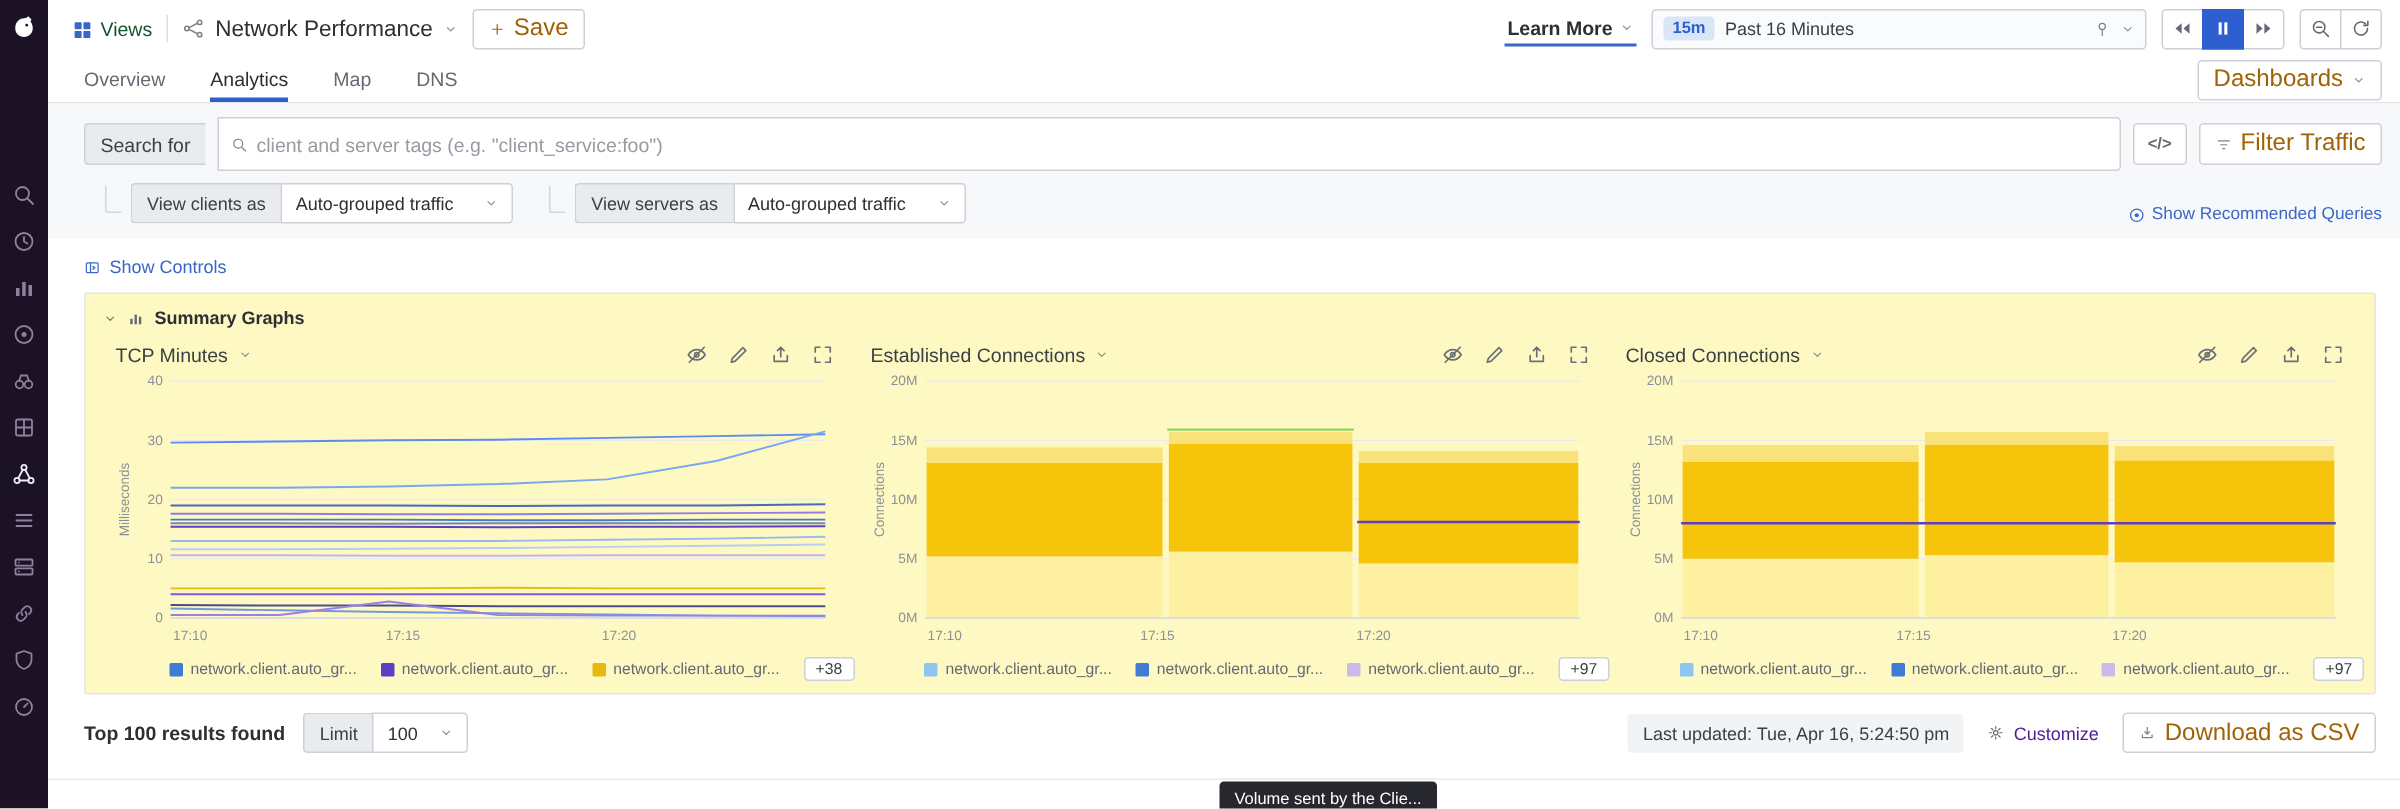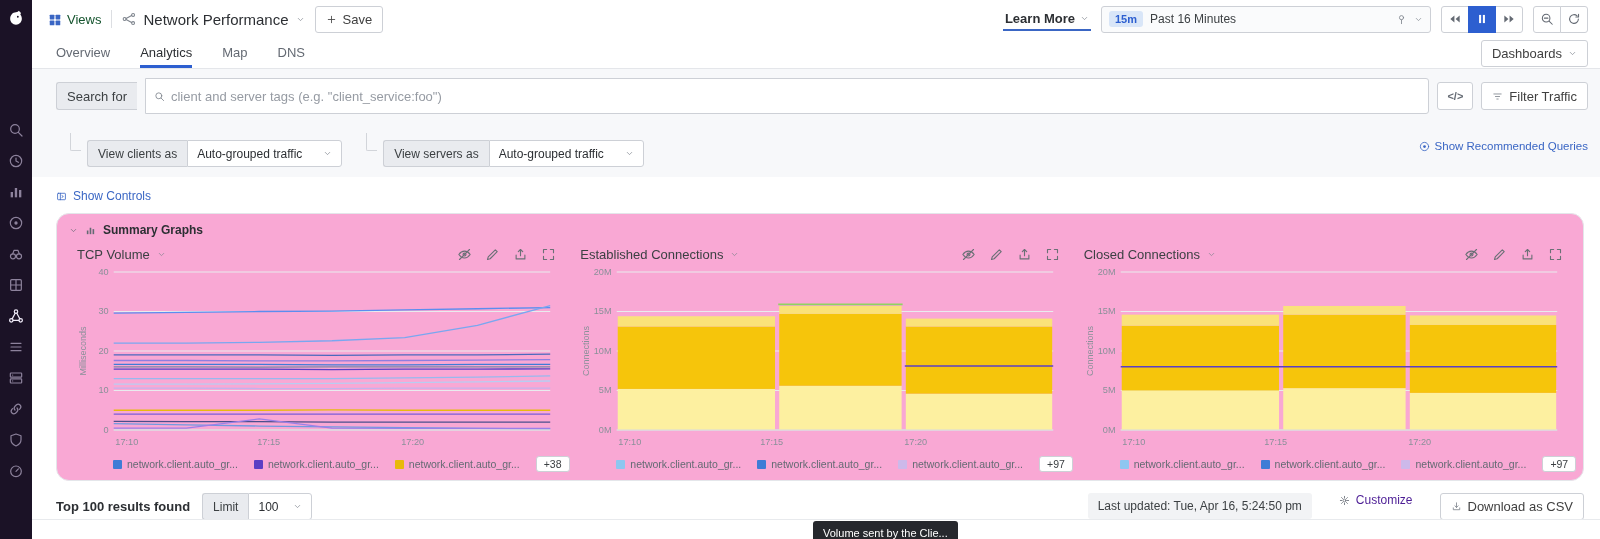--- a/index.html
+++ b/index.html
@@ -13,21 +13,21 @@
   .side-icon{width:16px;height:16px;color:#8d829c;cursor:pointer}
   .side-icon.active{color:#efeaf7}
   .side-icon svg{width:16px;height:16px;display:block}
   
   .ic{display:inline-flex;width:14px;height:14px;flex-shrink:0}
   .ic svg{width:100%;height:100%;display:block}
   .ic.sm{width:11px;height:11px}
   .ic.xs{width:9px;height:9px}
   .ic.blue{color:#3a66c4}
   .ic.gray{color:#7d838c}
-  .btn{display:inline-flex;align-items:center;gap:6px;height:27px;padding:0 10px;border:1px solid #cdd0d6;border-radius:3px;background:#fff;font-size:13px;color:#404040;cursor:pointer;font-family:inherit;white-space:nowrap}
+  .btn{display:inline-flex;align-items:center;gap:6px;height:27px;padding:0 10px;border:1px solid #cdd0d6;border-radius:3px;background:#fff;font-size:16px;color:#a16207;cursor:pointer;font-family:inherit;white-space:nowrap}
   .icon-btn{width:28px;height:27px;border:1px solid #cdd0d6;background:#fff;display:inline-flex;align-items:center;justify-content:center;color:#646a73;cursor:pointer}
   .btn-group{display:inline-flex}
   .btn-group .icon-btn+.icon-btn{margin-left:-1px}
   .btn-group .icon-btn:first-child{border-radius:3px 0 0 3px}
   .btn-group .icon-btn:last-child{border-radius:0 3px 3px 0}
   .icon-btn.primary{background:#2d5fd0;border-color:#2d5fd0;color:#fff;z-index:1}
   .main{flex:1;display:flex;flex-direction:column;min-width:0}
   
   .topbar{height:38px;display:flex;align-items:center;gap:10px;padding:0 12px 0 16px;flex-shrink:0;background:#fff}
   .views-link{display:flex;align-items:flex-end;gap:5px;color:#14532d;font-size:13px;cursor:pointer}
@@ -48,50 +48,50 @@
   
   .filterbar{background:#f7f8fa;padding:9px 12px 10px 24px;flex-shrink:0}
   .search-row{display:flex;align-items:center;gap:8px}
   .addon{display:inline-flex;align-items:center;height:28px;padding:0 10px;background:#e9ebef;border:1px solid #cdd0d6;border-right:none;border-radius:3px 0 0 3px;color:#3c4043;font-size:13px;white-space:nowrap}
   .addon.sm{height:27px;font-size:12px}
   .search-box{flex:1;display:flex;align-items:center;height:36px;border:1px solid #cdd0d6;background:#fff;border-radius:0 3px 3px 0;padding:0 8px;gap:6px}
   .search-input{flex:1;border:none;outline:none;font-size:13px;color:#3c4043;background:transparent;font-family:inherit}
   .search-input::placeholder{color:#969ba3}
   .code-btn{font-size:11px;font-weight:700;padding:0 9px;color:#646a73;height:28px}
   .filter-btn{height:28px}
-  .viewas-row{display:flex;align-items:flex-start;margin-top:26px;gap:6px}
+  .viewas-row{display:flex;align-items:flex-end;margin-top:8px;gap:6px}
   .elbow{width:11px;height:18px;border-left:1px solid #d2d5da;border-bottom:1px solid #d2d5da;border-bottom-left-radius:2px;position:relative;top:-7px;margin-left:14px;flex-shrink:0}
   .elbow.second{margin-left:18px}
   .input-group{display:flex;align-items:center}
   .select{display:flex;align-items:center;gap:10px;height:27px;border:1px solid #cdd0d6;background:#fff;border-radius:0 3px 3px 0;padding:0 9px;font-size:12px;min-width:155px;cursor:pointer;justify-content:space-between;color:#2c2f33}
   .recommended{margin-left:auto;display:flex;align-items:center;gap:5px;color:#3a66c4;font-size:11.5px;cursor:pointer;text-decoration:none}
   
   .content{flex:1;padding:12px 16px 12px 24px;display:flex;flex-direction:column;background:#fff;min-height:0}
   .show-controls{display:flex;align-items:center;gap:6px;color:#3a66c4;font-size:12px;cursor:pointer;margin-bottom:10px;width:fit-content}
-  .panel{border:1px solid #e4e6ea;border-radius:13px;background:#f9a8d4}
+  .panel{border:1px solid #e4e6ea;border-radius:2px;background:#fef9c3}
   .panel-head{display:flex;align-items:center;gap:7px;padding:9px 12px 2px;font-size:12px;font-weight:700;color:#2c2f33}
   .panel-head .ic{color:#646a73}
   .charts{display:flex;padding:2px 8px 8px}
   .chart{flex:1;padding:0 12px;min-width:0}
   .chart-head{display:flex;align-items:center;gap:7px;margin:6px 0 2px}
   .chart-title{font-size:13px;color:#3c4043;cursor:pointer}
   .chart-tools{margin-left:auto;display:flex;gap:13px;color:#6b7076;align-items:center}
   .tool{width:15px;height:15px;cursor:pointer;display:inline-flex}
   .tool svg{width:15px;height:15px}
   .plot svg{display:block;width:100%}
   .legend{display:flex;align-items:center;gap:16px;padding-left:36px;margin-top:2px}
   .legend-item{display:flex;align-items:center;gap:5px;cursor:pointer}
   .swatch{width:9px;height:9px;border-radius:1px;flex-shrink:0}
   .legend-label{font-size:10.5px;color:#646a73}
   .legend-more{border:1px solid #cdd0d6;border-radius:3px;font-size:10.5px;padding:1px 7px;color:#3c4043;background:#fff;cursor:pointer}
   
   .footerbar{display:flex;align-items:center;gap:12px;margin-top:12px}
   .results-label{font-size:13px;font-weight:700;color:#2c2f33}
   .select.limit{min-width:64px}
-  .footer-right{margin-left:auto;display:flex;align-items:flex-start;gap:27px}
+  .footer-right{margin-left:auto;display:flex;align-items:center;gap:16px}
   .last-updated{background:#f2f3f5;border-radius:3px;padding:6px 10px;font-size:12px;color:#3c4043}
   .customize{display:flex;align-items:center;gap:6px;color:#4c1d95;font-size:12px;cursor:pointer}
   .customize .ic{color:#646a73}
   .bottom-divider{position:absolute;left:32px;right:0;top:519px;border-top:1px solid #e8eaed}
   .col-tooltip{position:absolute;left:813px;top:521px;background:#26282d;color:#fff;font-size:11px;padding:6px 10px;border-radius:3px;white-space:nowrap;max-width:170px;overflow:hidden;z-index:5}
 </style>
 </head>
 <body>
 
 <div class="app">
@@ -388,21 +388,21 @@
                 <rect x="10.2" y="6" width="3.5" height="14" fill="currentColor" stroke="none"></rect>
                 <rect x="16.5" y="9" width="3.5" height="11" fill="currentColor" stroke="none"></rect>
               </svg>
             </span>
           <span>Summary Graphs</span>
         </div>
         <div class="charts">
 
           <div class="chart">
             <div class="chart-head">
-              <span class="chart-title">TCP Volume</span>
+              <span class="chart-title">TCP Minutes</span>
               <span class="ic gray xs">
                   <svg viewBox="0 0 24 24" fill="none" stroke="currentColor" stroke-width="1.8" stroke-linecap="round" stroke-linejoin="round">
                     <path d="M6 9l6 6 6-6"></path>
                   </svg>
                 </span>
               <span class="chart-tools" id="tools0">
                   <span class="tool">
                     <svg viewBox="0 0 24 24" fill="none" stroke="currentColor" stroke-width="1.8" stroke-linecap="round" stroke-linejoin="round">
                       <path d="M3 12s3.5-5.5 9-5.5S21 12 21 12s-3.5 5.5-9 5.5S3 12 3 12z"></path>
                       <circle cx="12" cy="12" r="2.3"></circle>

